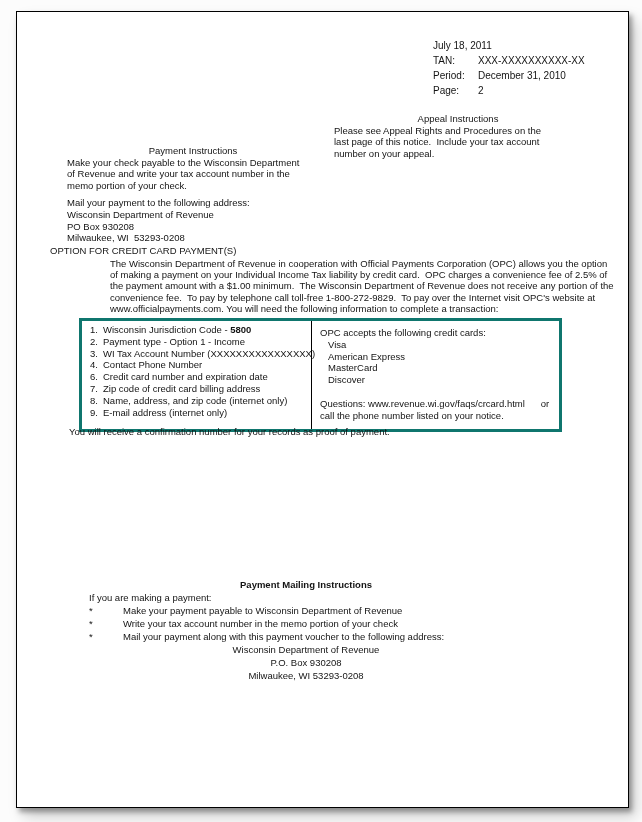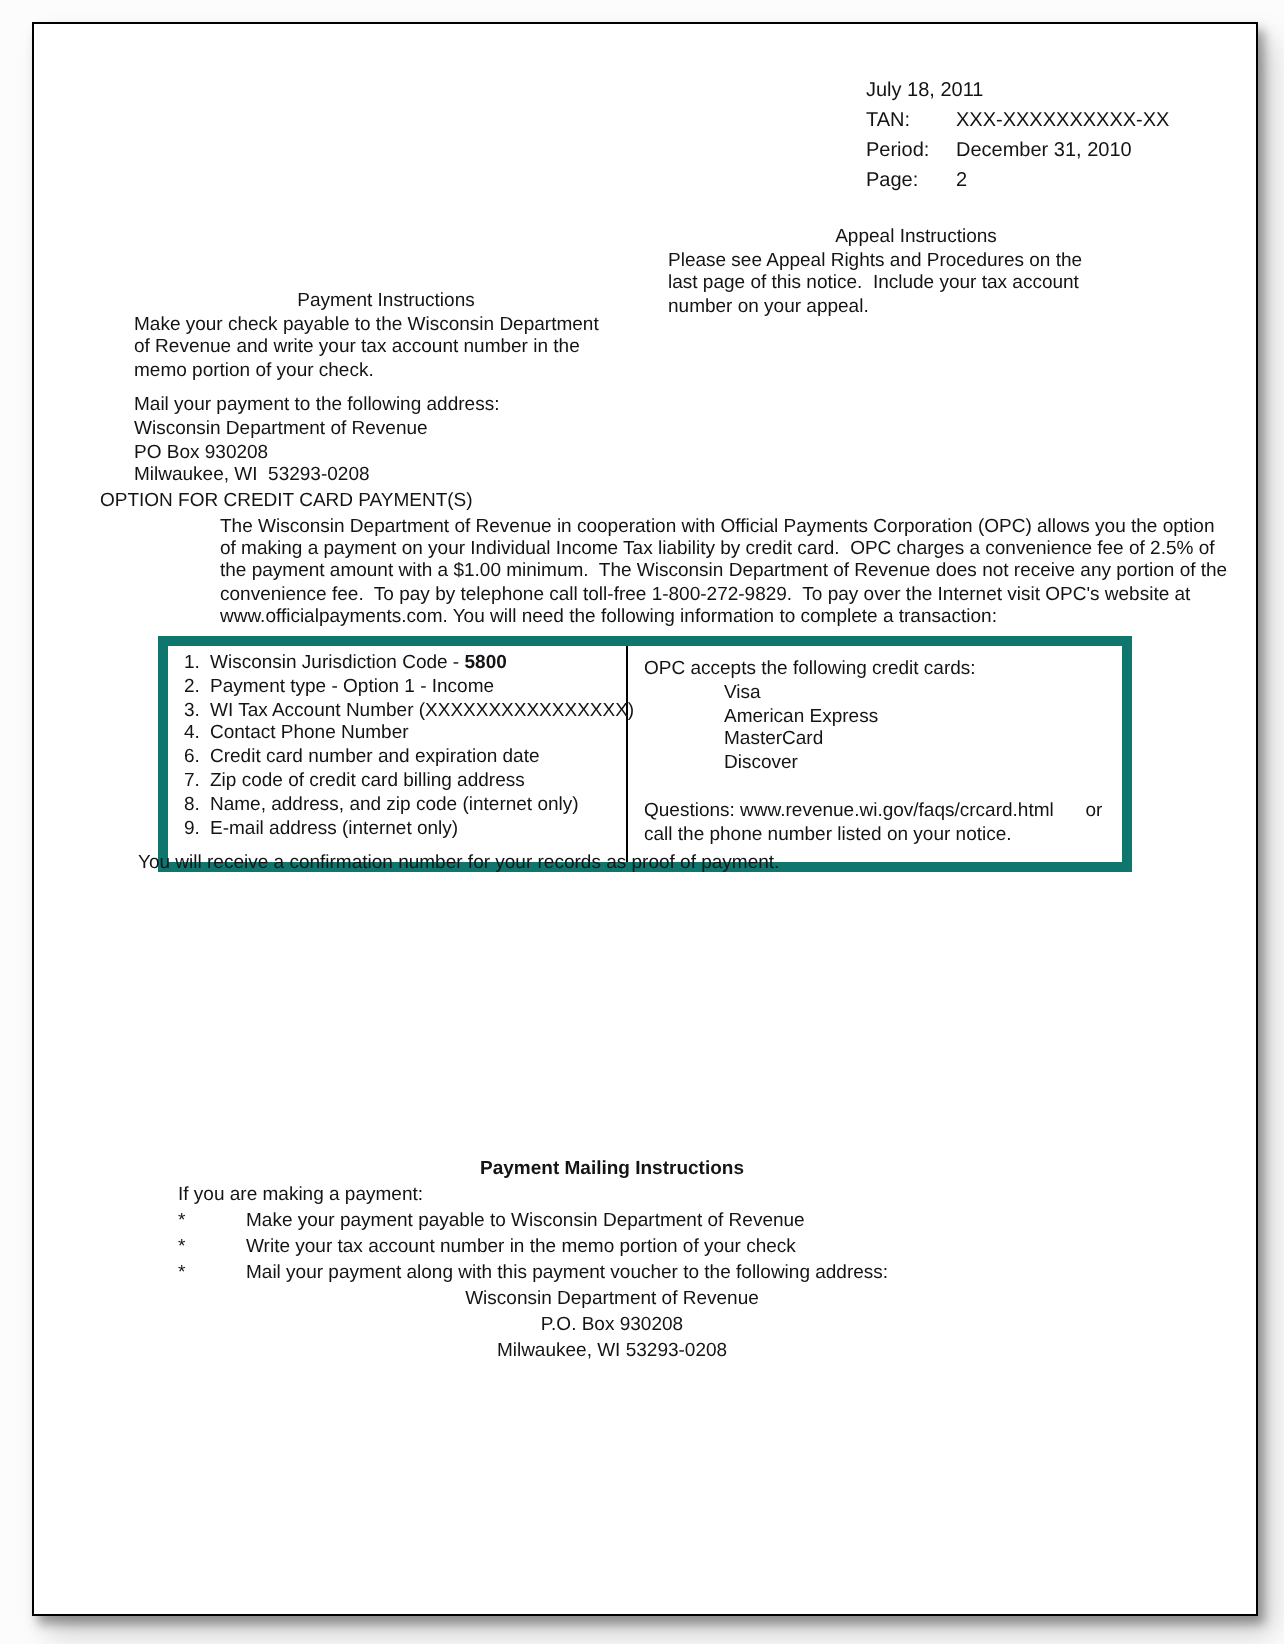--- a/index.html
+++ b/index.html
@@ -18,25 +18,25 @@
   .header-block{position:absolute;left:416px;top:26px;line-height:15px;font-size:10px;}
   .hdr-label{display:inline-block;width:45px;}
   
   .pay-instr{position:absolute;left:50px;top:89px;width:252px;margin-top:44px;}
   .appeal-instr{position:absolute;left:317px;top:101px;width:248px;}
   .col-title{text-align:center;}
   .mail-intro{margin-top:6px;}
   
   .cc-title{position:absolute;left:0;top:233px;width:100%;text-align:left;font-weight:normal;padding-left:33px;}
   .cc-intro{position:absolute;left:49px;top:246px;line-height:11.2px;margin-left:44px;}
-  .cc-box{position:absolute;left:62px;top:306px;width:477px;height:108px;border:5px solid #0f766e;display:flex;overflow:hidden;}
+  .cc-box{position:absolute;left:62px;top:306px;width:477px;height:108px;border:3px solid #0f766e;display:flex;overflow:hidden;}
   .cc-left{width:230px;border-right:1px solid #000;padding:3px 0 0 8px;box-sizing:border-box;line-height:11.8px;}
   .cc-num{display:inline-block;width:13px;}
   .cc-right{flex:1;padding:6px 8px 0 8px;line-height:11.8px;}
-  .cc-cards{padding-left:8px;margin-left:32px;}
+  .cc-cards{padding-left:8px;}
   .cc-questions{margin-top:12px;}
   .confirm-line{position:absolute;left:52px;top:414px;}
   
   .mailing{position:absolute;left:24px;top:566px;width:530px;line-height:13px;text-align:center;}
   .mailing-title{font-weight:bold;}
   .mailing-left{text-align:left;padding-left:48px;}
   .bullet-star{display:inline-block;width:34px;}
   b{font-weight:bold;}
 </style>
 </head>

